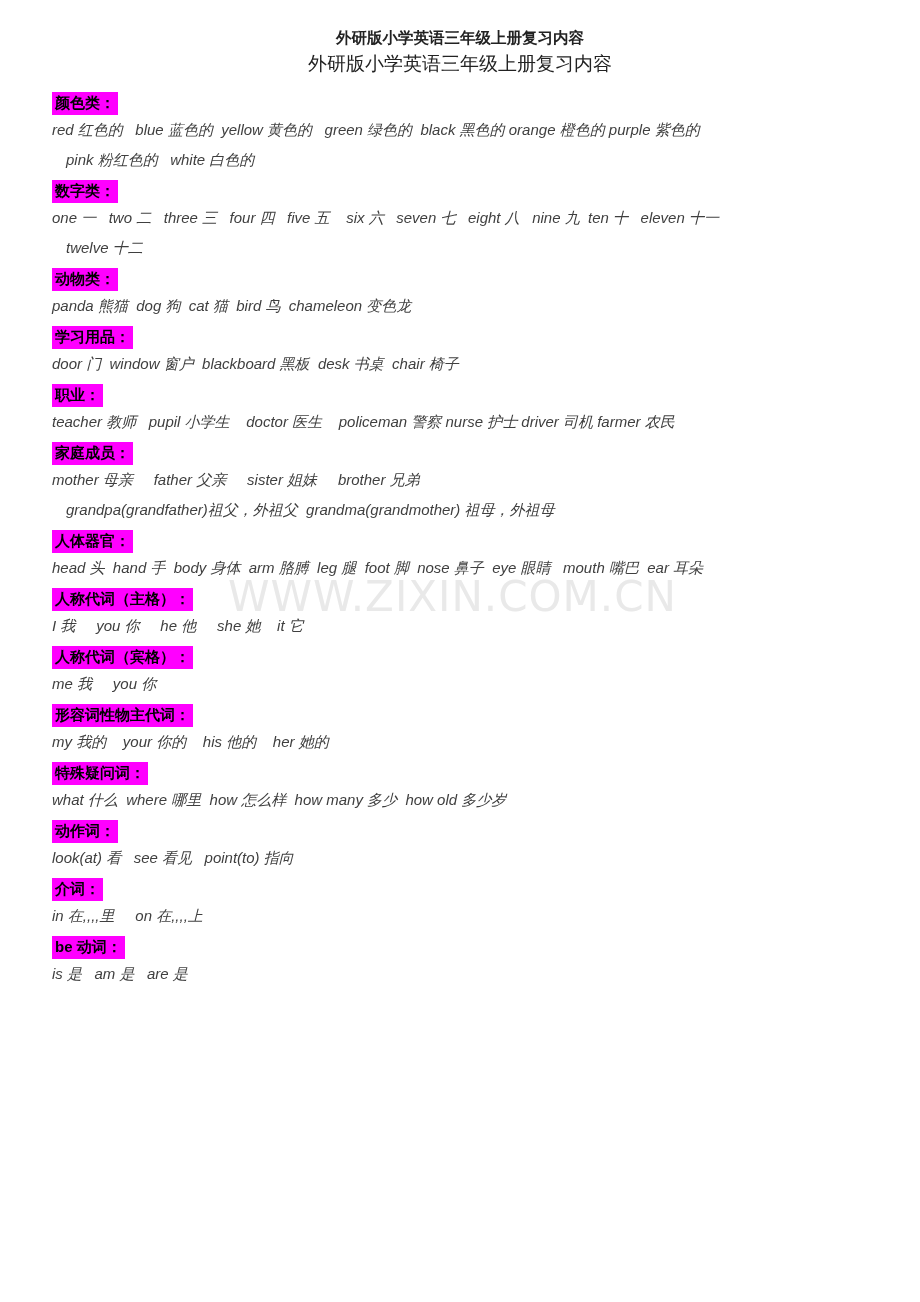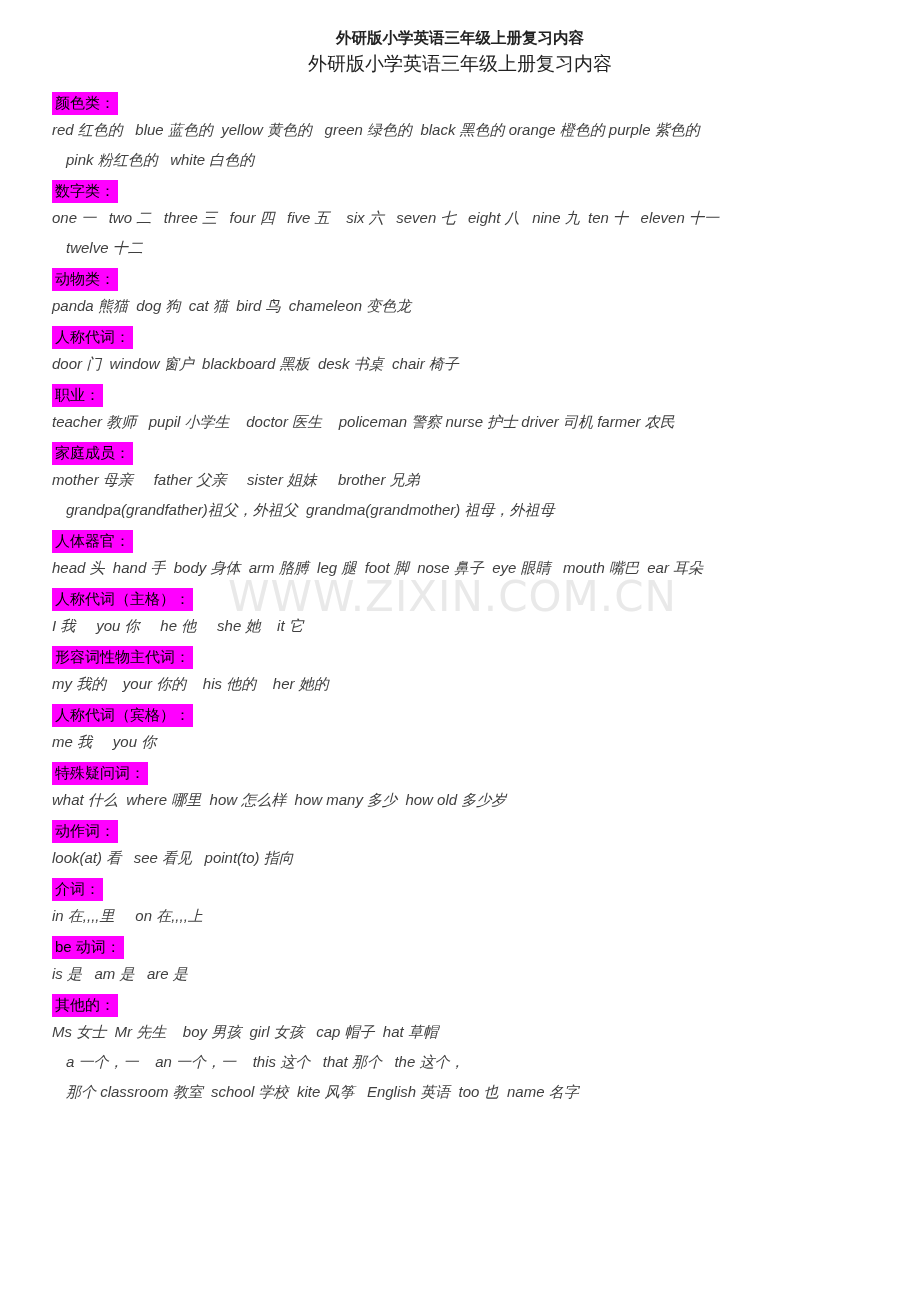--- a/index.html
+++ b/index.html
@@ -68,21 +68,21 @@
   }
 
   
   .section { margin: 0; }
 
   .sec-head {
     display: inline-block;
     background: #FF00FF;
     color: #000000;
     font-family: "Liberation Sans", "DejaVu Sans", sans-serif;
-    font-weight: normal;
+    font-weight: bold;
     font-size: 15px;
     line-height: 20px;
     padding: 1px 3px 2px 3px;
     margin-left: 52px;
     margin-top: 5px;
     white-space: pre;
   }
 
   .sec-body {
     margin: 0;
@@ -113,28 +113,27 @@
   <div class="content">
 
     <div class="title-a">外研版小学英语三年级上册复习内容</div>
 
     <div class="title-b">外研版小学英语三年级上册复习内容</div>
 
     <div id="sections-root">
         <div class="section"><div class="sec-head">颜色类：</div><div class="sec-body"><span class="line">red 红色的   blue 蓝色的  yellow 黄色的   green 绿色的  black 黑色的 orange 橙色的 purple 紫色的</span><span class="line indent">pink 粉红色的   white 白色的</span></div></div>
         <div class="section"><div class="sec-head">数字类：</div><div class="sec-body"><span class="line">one 一   two 二   three 三   four 四   five 五    six 六   seven 七   eight 八   nine 九  ten 十   eleven 十一</span><span class="line indent">twelve 十二</span></div></div>
         <div class="section"><div class="sec-head">动物类：</div><div class="sec-body"><span class="line">panda 熊猫  dog 狗  cat 猫  bird 鸟  chameleon 变色龙</span></div></div>
-        <div class="section"><div class="sec-head">人称代词：</div><div class="sec-body"><span class="line">door 门  window 窗户  blackboard 黑板  desk 书桌  chair 椅子</span></div></div>
+        <div class="section"><div class="sec-head">学习用品：</div><div class="sec-body"><span class="line">door 门  window 窗户  blackboard 黑板  desk 书桌  chair 椅子</span></div></div>
         <div class="section"><div class="sec-head">职业：</div><div class="sec-body"><span class="line">teacher 教师   pupil 小学生    doctor 医生    policeman 警察 nurse 护士 driver 司机 farmer 农民</span></div></div>
         <div class="section"><div class="sec-head">家庭成员：</div><div class="sec-body"><span class="line">mother 母亲     father 父亲     sister 姐妹     brother 兄弟</span><span class="line indent">grandpa(grandfather)祖父，外祖父  grandma(grandmother) 祖母，外祖母</span></div></div>
         <div class="section"><div class="sec-head">人体器官：</div><div class="sec-body"><span class="line">head 头  hand 手  body 身体  arm 胳膊  leg 腿  foot 脚  nose 鼻子  eye 眼睛   mouth 嘴巴  ear 耳朵</span></div></div>
         <div class="section"><div class="sec-head">人称代词（主格）：</div><div class="sec-body"><span class="line">I 我     you 你     he 他     she 她    it 它</span></div></div>
+        <div class="section"><div class="sec-head">人称代词（宾格）：</div><div class="sec-body"><span class="line">me 我     you 你</span></div></div>
         <div class="section"><div class="sec-head">形容词性物主代词：</div><div class="sec-body"><span class="line">my 我的    your 你的    his 他的    her 她的</span></div></div>
-        <div class="section"><div class="sec-head">人称代词（宾格）：</div><div class="sec-body"><span class="line">me 我     you 你</span></div></div>
         <div class="section"><div class="sec-head">特殊疑问词：</div><div class="sec-body"><span class="line">what 什么  where 哪里  how 怎么样  how many 多少  how old 多少岁</span></div></div>
         <div class="section"><div class="sec-head">动作词：</div><div class="sec-body"><span class="line">look(at) 看   see 看见   point(to) 指向</span></div></div>
         <div class="section"><div class="sec-head">介词：</div><div class="sec-body"><span class="line">in 在,,,,里     on 在,,,,上</span></div></div>
         <div class="section"><div class="sec-head">be 动词：</div><div class="sec-body"><span class="line">is 是   am 是   are 是</span></div></div>
-        <div class="section"><div class="sec-head">其他的：</div><div class="sec-body"><span class="line">Ms 女士  Mr 先生    boy 男孩  girl 女孩   cap 帽子  hat 草帽</span><span class="line indent">a 一个，一    an 一个，一    this 这个   that 那个   the 这个，</span><span class="line indent">那个 classroom 教室  school 学校  kite 风筝   English 英语  too 也  name 名字</span></div></div>
       </div>
 
   </div>
 </div>
 
 </body></html>

